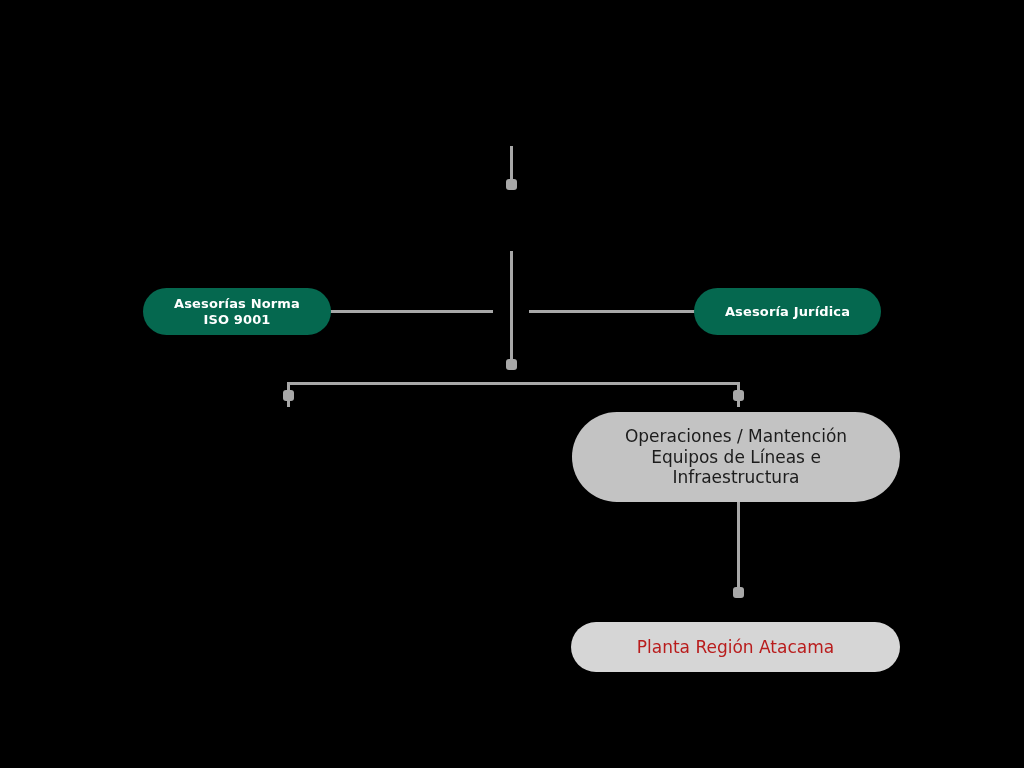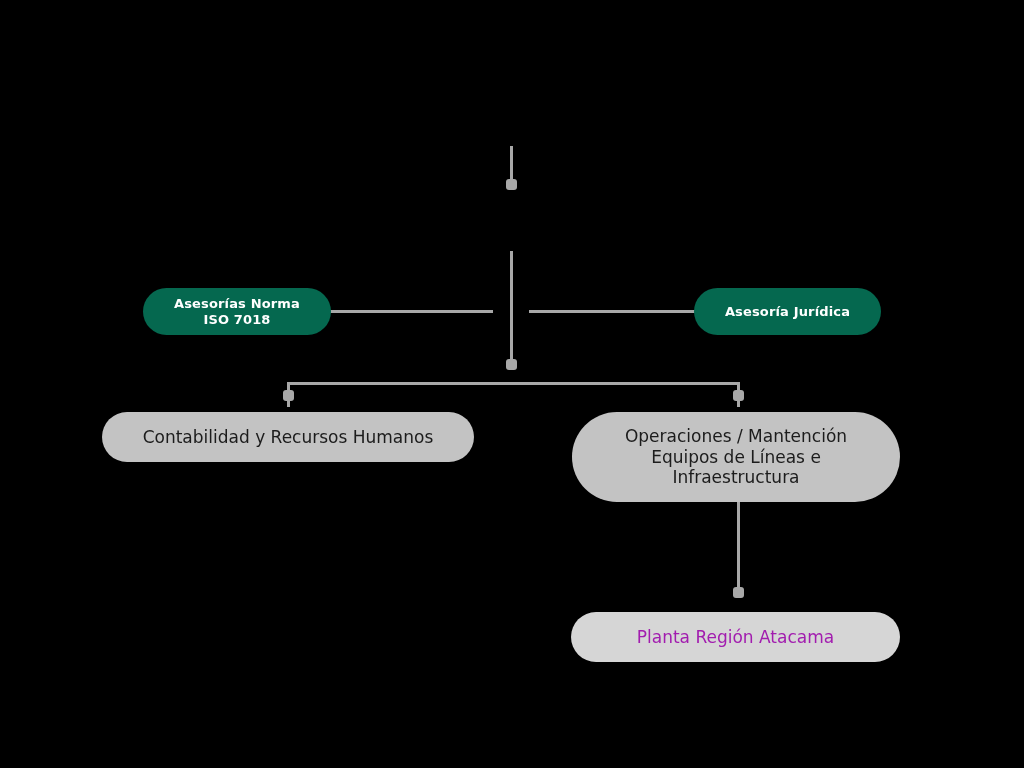--- a/index.html
+++ b/index.html
@@ -45,22 +45,23 @@
   }
 
   .node-unit {
     background: #c3c3c3;
     color: #1c1c1c;
     font-weight: normal;
   }
 
   .node-plant {
     background: #d6d6d6;
-    color: #a21caf;
+    color: #b91c1c;
     font-weight: normal;
+    margin-top: 10px;
   }
 
   
   .conn {
     position: absolute;
     background: #a8a8a8;
   }
   .conn-v { width: 3px; }
   .conn-h { height: 3px; }
 
@@ -93,30 +94,27 @@
   <div class="conn conn-v" style="left:737px; top:382px; height:25px;"></div>
   <div class="dot" style="left:283px; top:390px;"></div>
   <div class="dot" style="left:733px; top:390px;"></div>
 
   <div class="conn conn-v" style="left:737px; top:502px; height:95px;"></div>
   <div class="dot" style="left:733px; top:587px;"></div>
 
 
 
   <div class="node node-advisory" style="left:143px; top:288px; width:188px; height:47px;">
-    <span>Asesorías Norma ISO 7018</span>
+    <span>Asesorías Norma ISO 9001</span>
   </div>
 
   <div class="node node-advisory" style="left:694px; top:288px; width:187px; height:47px;">
     <span>Asesoría Jurídica</span>
   </div>
 
-  <div class="node node-unit" style="left:102px; top:412px; width:372px; height:50px; font-size:17px;">
-    <span>Contabilidad y Recursos Humanos</span>
-  </div>
 
   <div class="node node-unit multiline" style="left:572px; top:412px; width:328px; height:90px; font-size:17px;">
     <span class="multiline">Operaciones / Mantención
 Equipos de Líneas e
 Infraestructura</span>
   </div>
 
   <div class="node node-plant" style="left:571px; top:612px; width:329px; height:50px; font-size:17px;">
     <span>Planta Región Atacama</span>
   </div>

